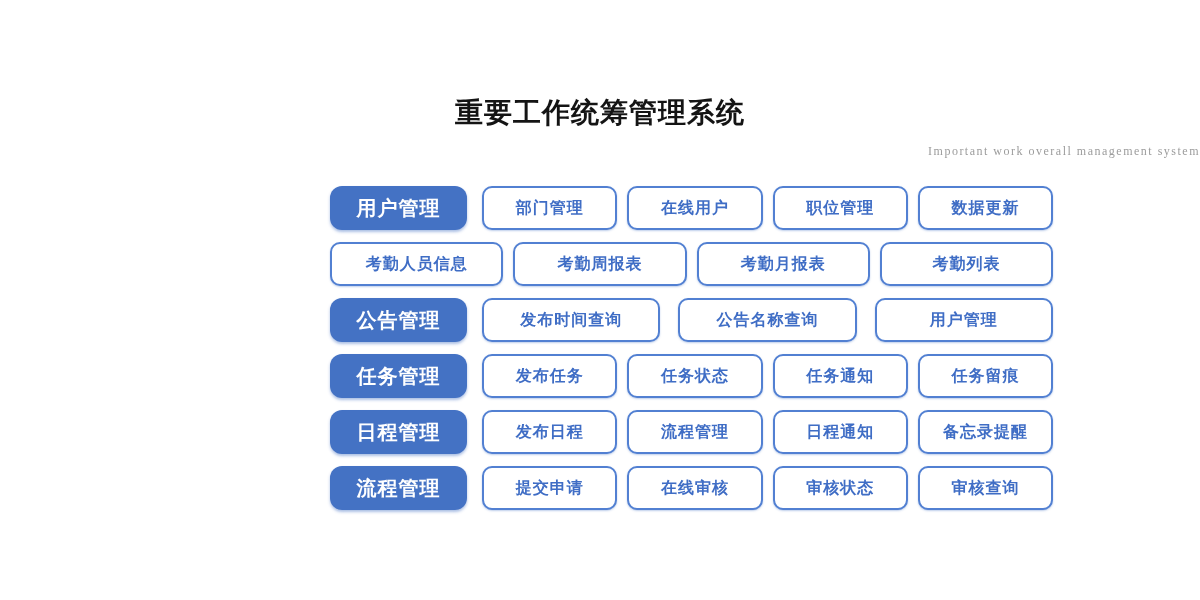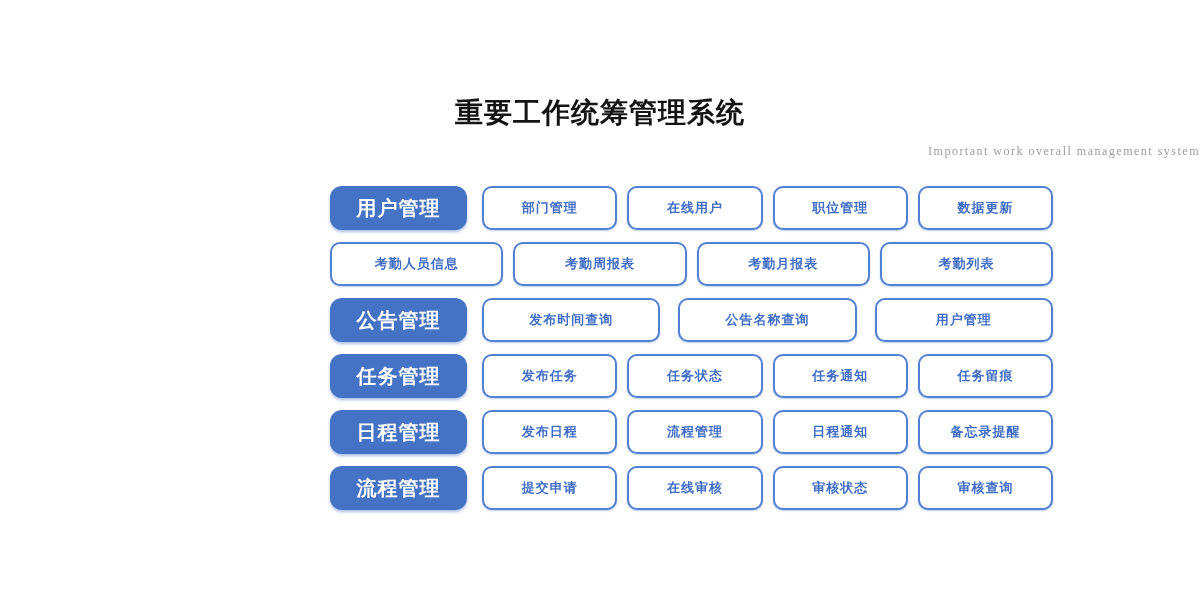--- a/index.html
+++ b/index.html
@@ -43,21 +43,21 @@
     background:#4472C4; color:#ffffff; font-size:20px; font-weight:bold;
     border:none; border-radius:12px; letter-spacing:1px; cursor:pointer;
     font-family:"Liberation Sans", sans-serif;
     box-shadow:0 2px 3px rgba(68,114,196,0.45);
   }
   .items { flex:1; display:flex; gap:10px; }
   .row.wide .items { gap:18px; }
   .item-btn {
     flex:1; height:44px; background:#ffffff;
     border:2px solid #5280d2; border-radius:10px;
-    color:#3f6dc5; font-size:13px; font-weight:bold; letter-spacing:1px;
+    color:#3f6dc5; font-size:16px; font-weight:bold; letter-spacing:1px;
     cursor:pointer; font-family:"Liberation Sans", sans-serif;
     box-shadow:0 1px 2px rgba(68,114,196,0.35);
   }
 </style>
 </head>
 <body>
 
 <div class="stage">
 
   <div class="page-title">重要工作统筹管理系统</div>

